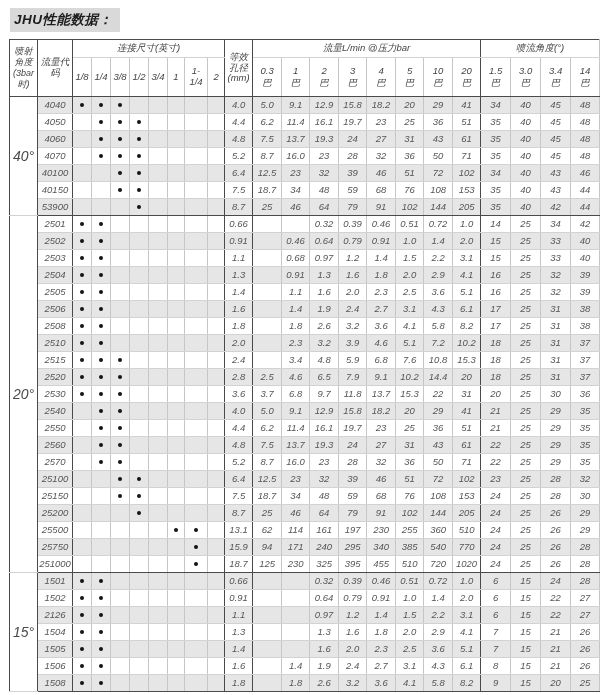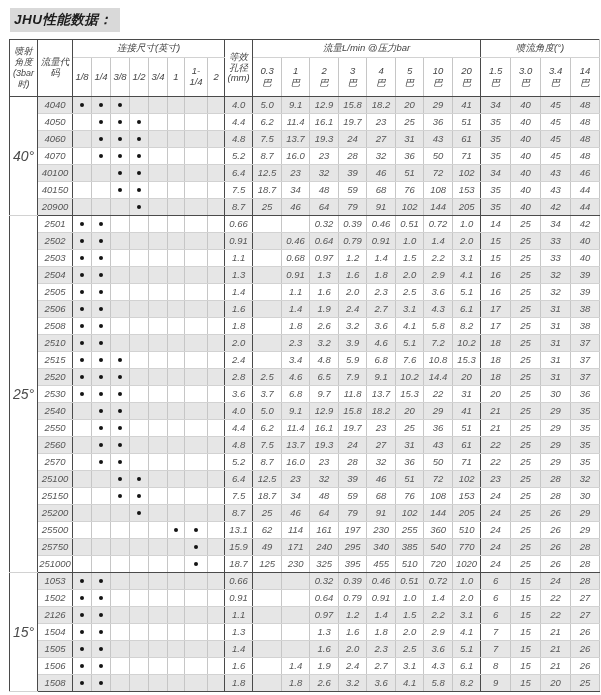--- a/index.html
+++ b/index.html
@@ -304,21 +304,21 @@
           <td>68</td>
           <td>76</td>
           <td>108</td>
           <td class="gsep">153</td>
           <td>35</td>
           <td>40</td>
           <td>43</td>
           <td>44</td>
         </tr>
         <tr class="gray block-end">
-          <td class="gsep">20900</td>
+          <td class="gsep">53900</td>
           <td></td>
           <td></td>
           <td></td>
           <td><span class="dot"></span></td>
           <td></td>
           <td></td>
           <td></td>
           <td class="gsep"></td>
           <td class="gsep">8.7</td>
           <td>25</td>
@@ -328,21 +328,21 @@
           <td>91</td>
           <td>102</td>
           <td>144</td>
           <td class="gsep">205</td>
           <td>35</td>
           <td>40</td>
           <td>42</td>
           <td>44</td>
         </tr>
         <tr>
-          <td rowspan="21" class="angle-label gsep">25°</td>
+          <td rowspan="21" class="angle-label gsep">20°</td>
           <td class="gsep">2501</td>
           <td><span class="dot"></span></td>
           <td><span class="dot"></span></td>
           <td></td>
           <td></td>
           <td></td>
           <td></td>
           <td></td>
           <td class="gsep"></td>
           <td class="gsep">0.66</td>
@@ -795,21 +795,21 @@
           <td class="gsep">25750</td>
           <td></td>
           <td></td>
           <td></td>
           <td></td>
           <td></td>
           <td></td>
           <td><span class="dot"></span></td>
           <td class="gsep"></td>
           <td class="gsep">15.9</td>
-          <td>49</td>
+          <td>94</td>
           <td>171</td>
           <td>240</td>
           <td>295</td>
           <td>340</td>
           <td>385</td>
           <td>540</td>
           <td class="gsep">770</td>
           <td>24</td>
           <td>25</td>
           <td>26</td>
@@ -834,21 +834,21 @@
           <td>510</td>
           <td>720</td>
           <td class="gsep">1020</td>
           <td>24</td>
           <td>25</td>
           <td>26</td>
           <td>28</td>
         </tr>
         <tr class="gray">
           <td rowspan="7" class="angle-label gsep">15°</td>
-          <td class="gsep">1053</td>
+          <td class="gsep">1501</td>
           <td><span class="dot"></span></td>
           <td><span class="dot"></span></td>
           <td></td>
           <td></td>
           <td></td>
           <td></td>
           <td></td>
           <td class="gsep"></td>
           <td class="gsep">0.66</td>
           <td></td>

